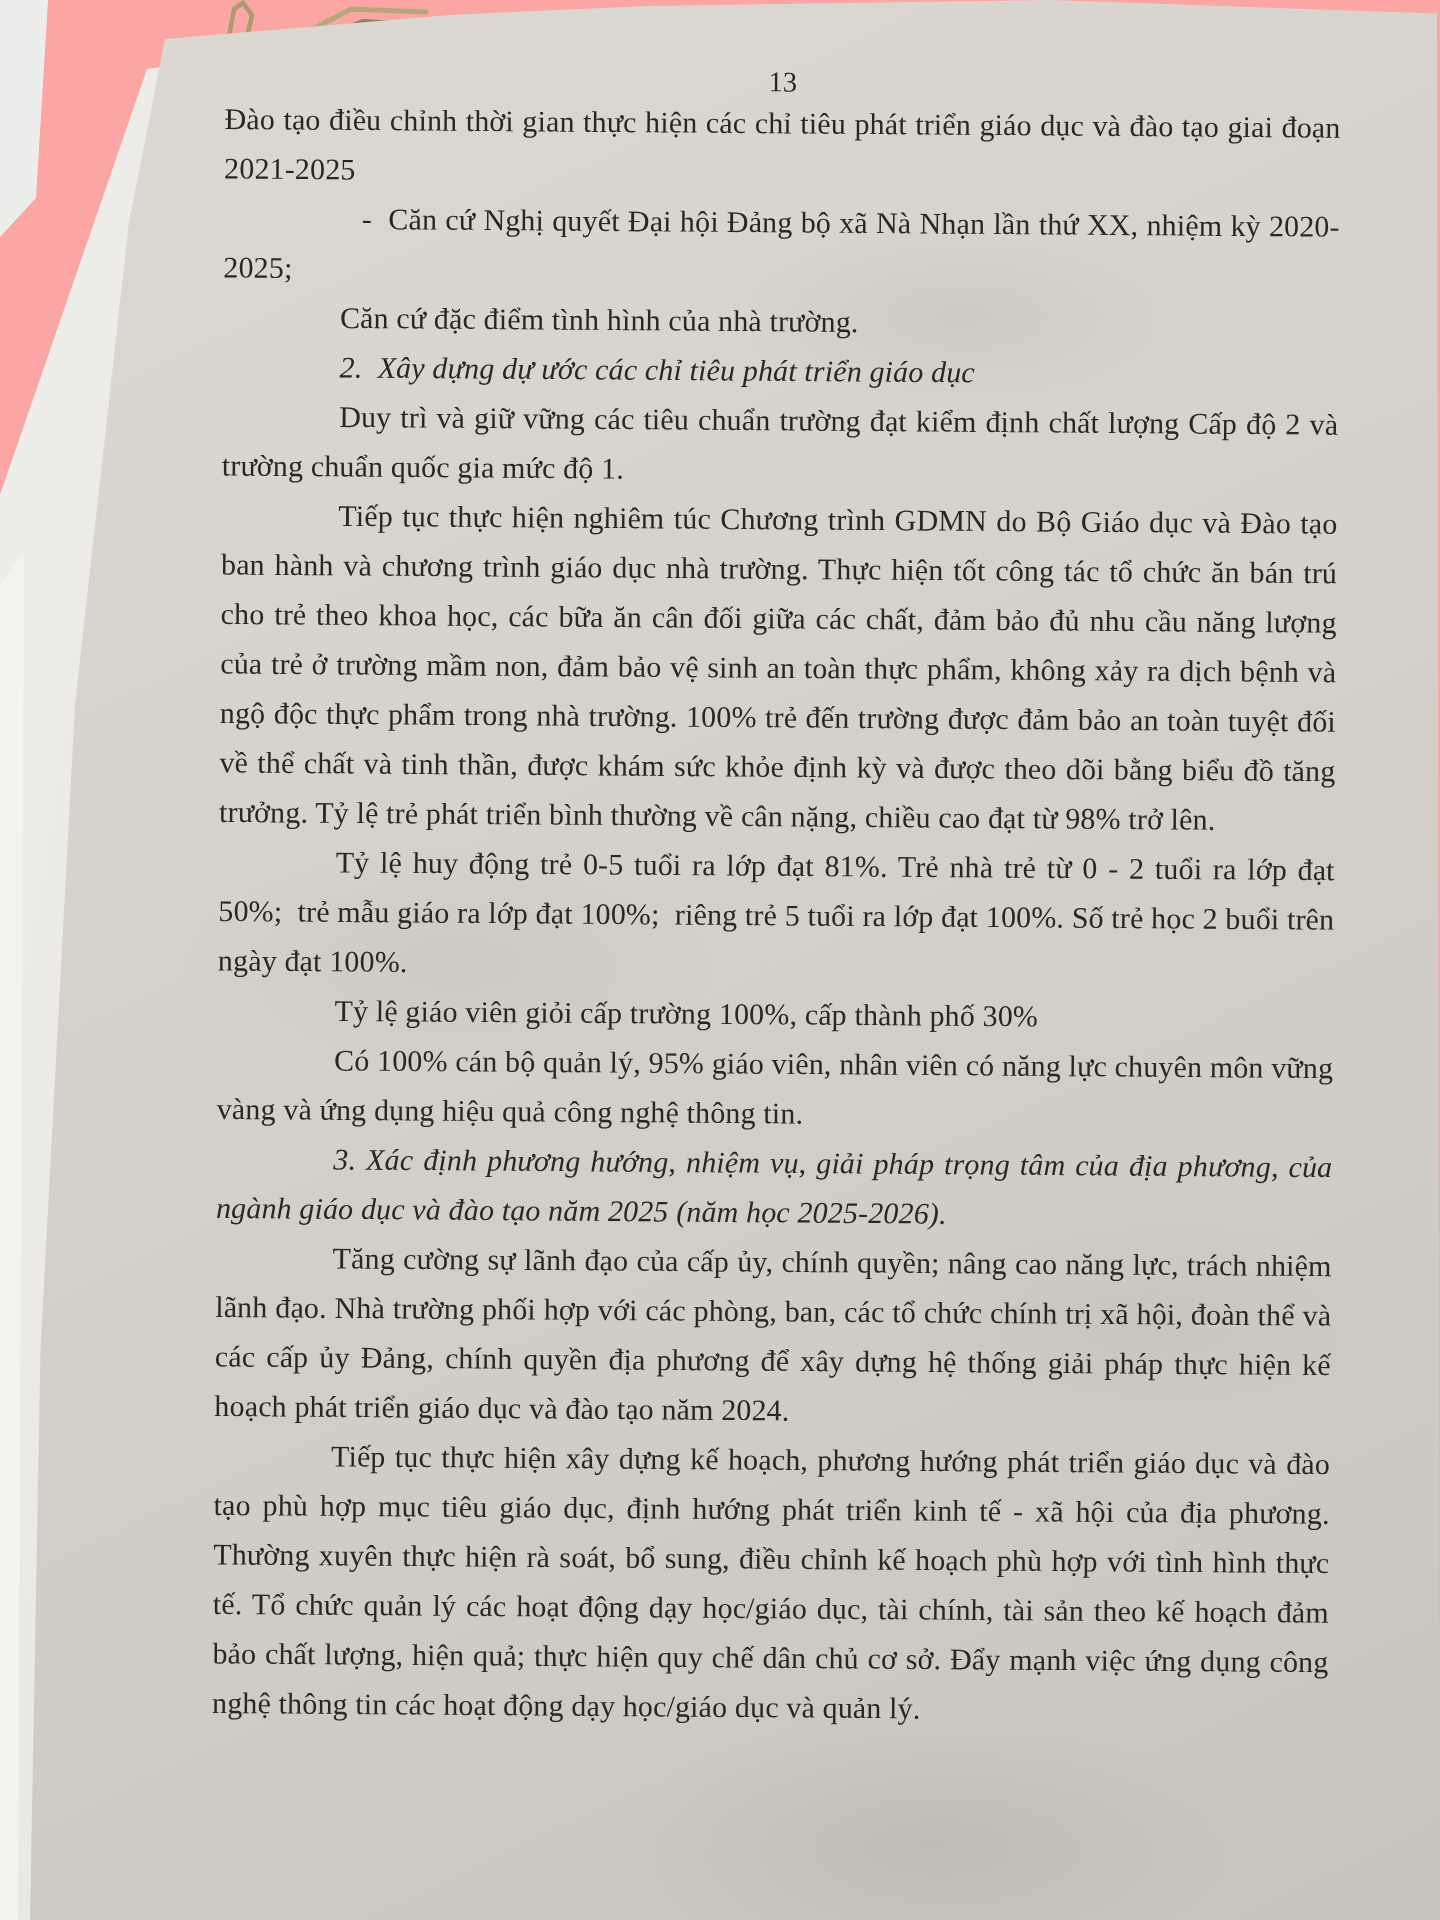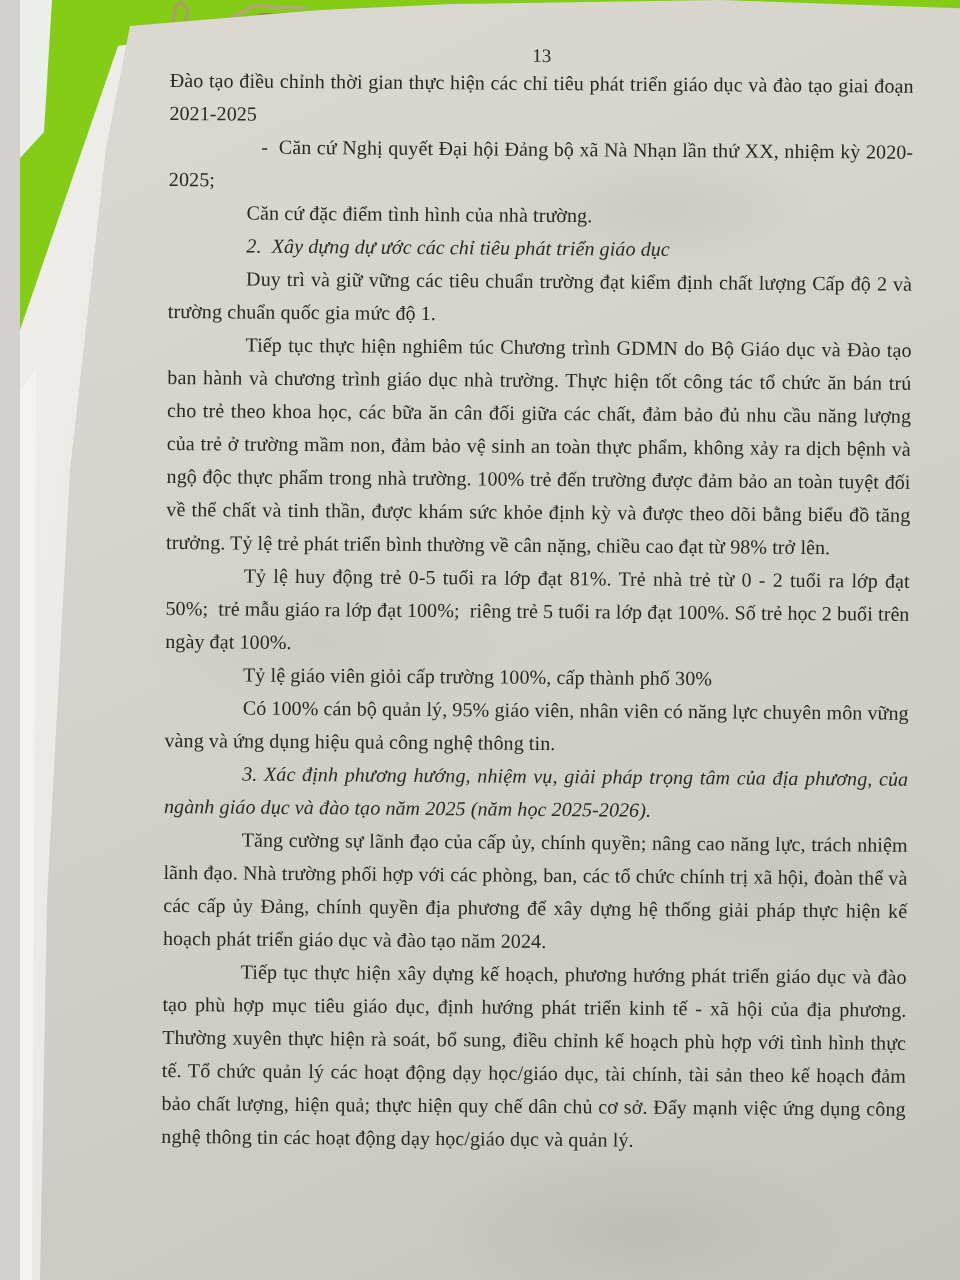--- a/index.html
+++ b/index.html
@@ -1,21 +1,21 @@
 <!DOCTYPE html>
 <html><head>
 <meta charset="utf-8">
 <style>
   html,body{margin:0;padding:0;}
   body{
     width:960px;height:1280px;overflow:hidden;position:relative;
     background:#31251736;
     font-family:"Liberation Serif","DejaVu Serif",serif;
   }
-  .photo{position:absolute;inset:0;background:#84cc16;margin-left:20px;}
+  .photo{position:absolute;inset:0;background:#fca5a5;}
   
   .sheet{position:absolute;inset:0;}
   .sheet-a{
     background:linear-gradient(100deg,#f0efec 0%,#dddbd6 60%,#d2d0cb 100%);
     clip-path:polygon(98px 46px,140px 40px,36px 1280px,0px 1280px,0px 330px);
   }
   .sheet-b{
     background:#eceeec;
     clip-path:polygon(0px 0px,32px 0px,24px 132px,0px 158px);
   }

